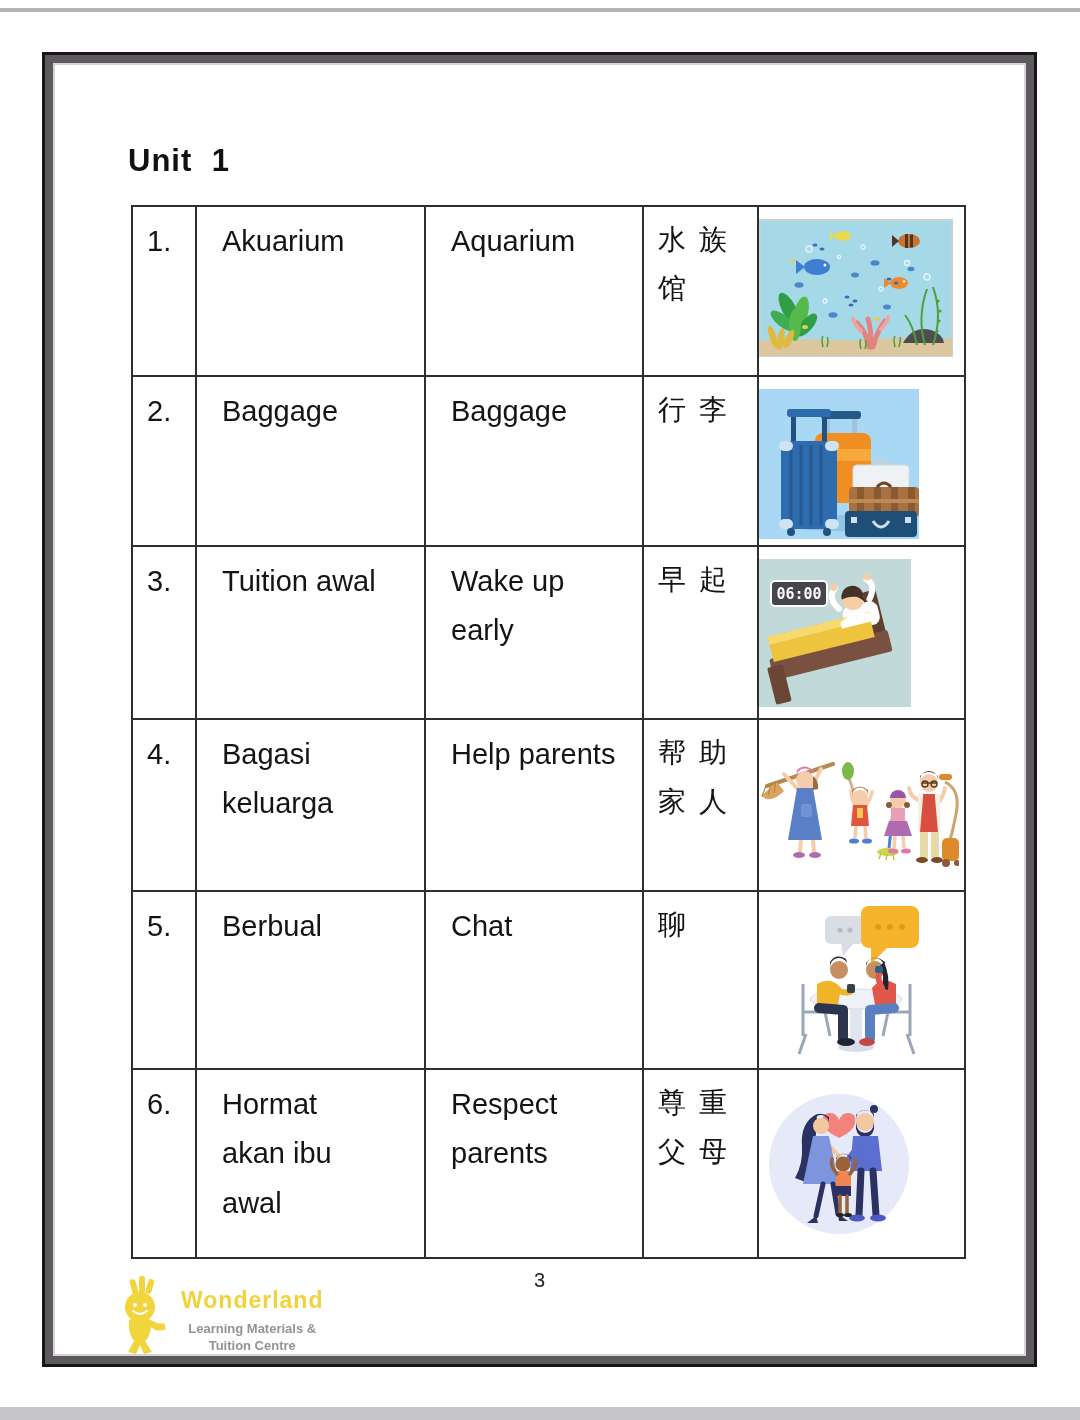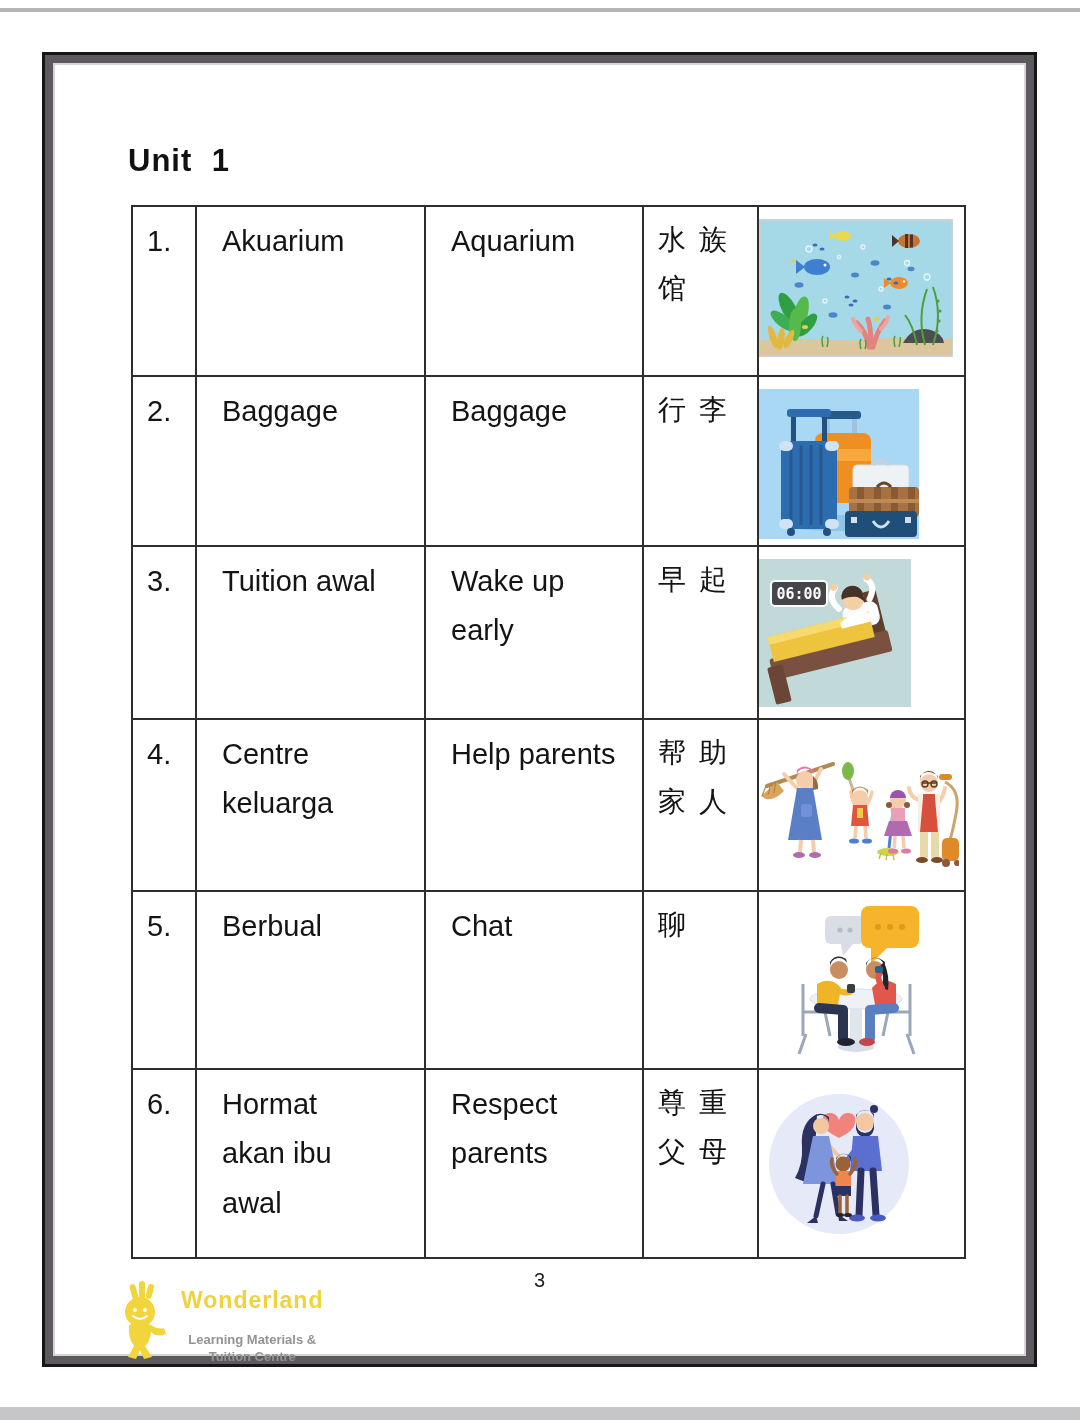--- a/index.html
+++ b/index.html
@@ -20,21 +20,21 @@
   tr.r1{height:170px;} tr.r2{height:170px;} tr.r3{height:173px;}
   tr.r4{height:172px;} tr.r5{height:178px;} tr.r6{height:189px;}
   .celltext{display:block;white-space:pre-line;font-size:29px;line-height:1.7;color:#141414;padding:10px 6px 4px 14px;}
   td.c-malay .celltext, td.c-english .celltext{padding-left:25px;}
   td.c-chinese .celltext{font-family:Liberation Mono, monospace;font-size:28px;letter-spacing:13px;line-height:1.75;padding-left:14px;padding-right:0;}
   .illus{margin-top:12px;display:inline-block;}
   .footer-num{position:absolute;left:0;top:1204px;width:100%;text-align:center;font-size:20px;color:#222;}
   .footer-logo{position:absolute;left:58px;top:1210px;display:flex;align-items:center;}
   .logo-text{margin-left:12px;text-align:center;}
   .logo-title{font-size:23px;font-weight:800;color:#f0d23c;letter-spacing:1px;margin-top:12px;}
-  .logo-sub{font-size:13px;font-weight:700;color:#939393;line-height:1.3;white-space:pre-line;margin-top:18px;}
+  .logo-sub{font-size:13px;font-weight:700;color:#939393;line-height:1.3;white-space:pre-line;margin-top:7px;}
 </style>
 </head>
 <body>
 
 <div class="top-line"></div>
 
 <div class="frame">
  <div class="frame-inner">
   <div class="page">
 
@@ -256,21 +256,21 @@
             <text x="40" y="40" text-anchor="middle" font-size="15" font-weight="bold" fill="#ffffff" font-family="'DejaVu Sans Mono',monospace">06:00</text>
           </svg>
         </td>
       </tr>
 
       <tr class="r4">
         <td class="c-num">
                 <span class="celltext">4.</span>
               </td>
         <td class="c-malay">
-                <span class="celltext">Centre
+                <span class="celltext">Bagasi
 keluarga</span>
               </td>
         <td class="c-english">
                 <span class="celltext">Help parents</span>
               </td>
         <td class="c-chinese">
                 <span class="celltext">帮助
 家人</span>
               </td>
         <td class="c-image">

